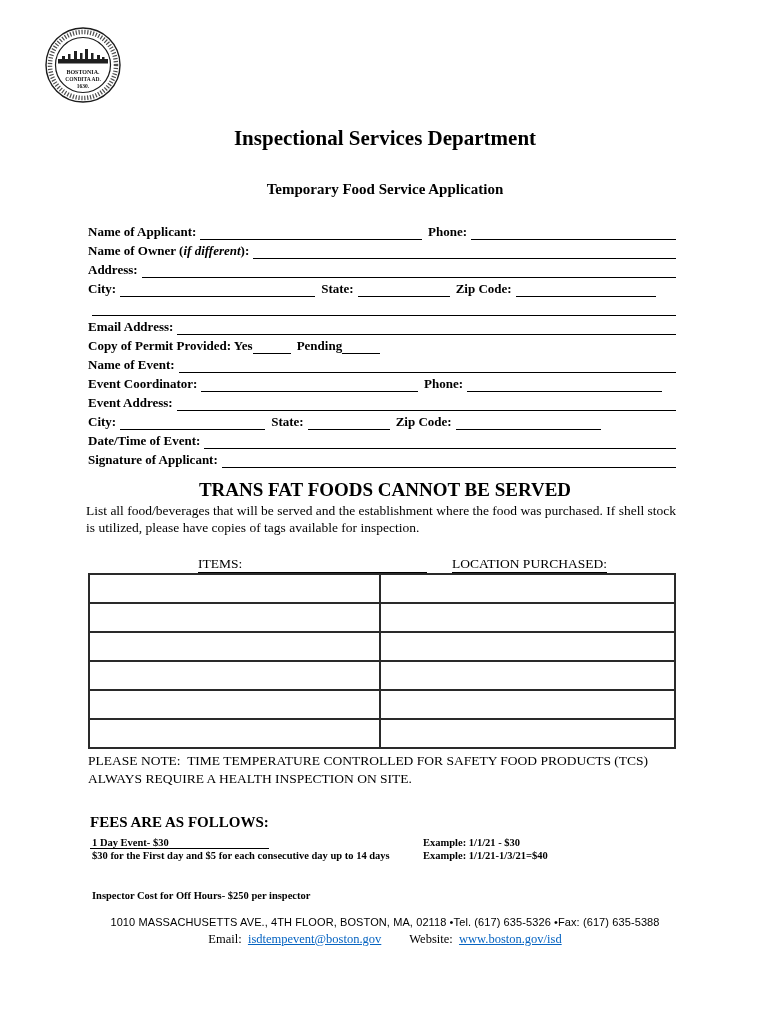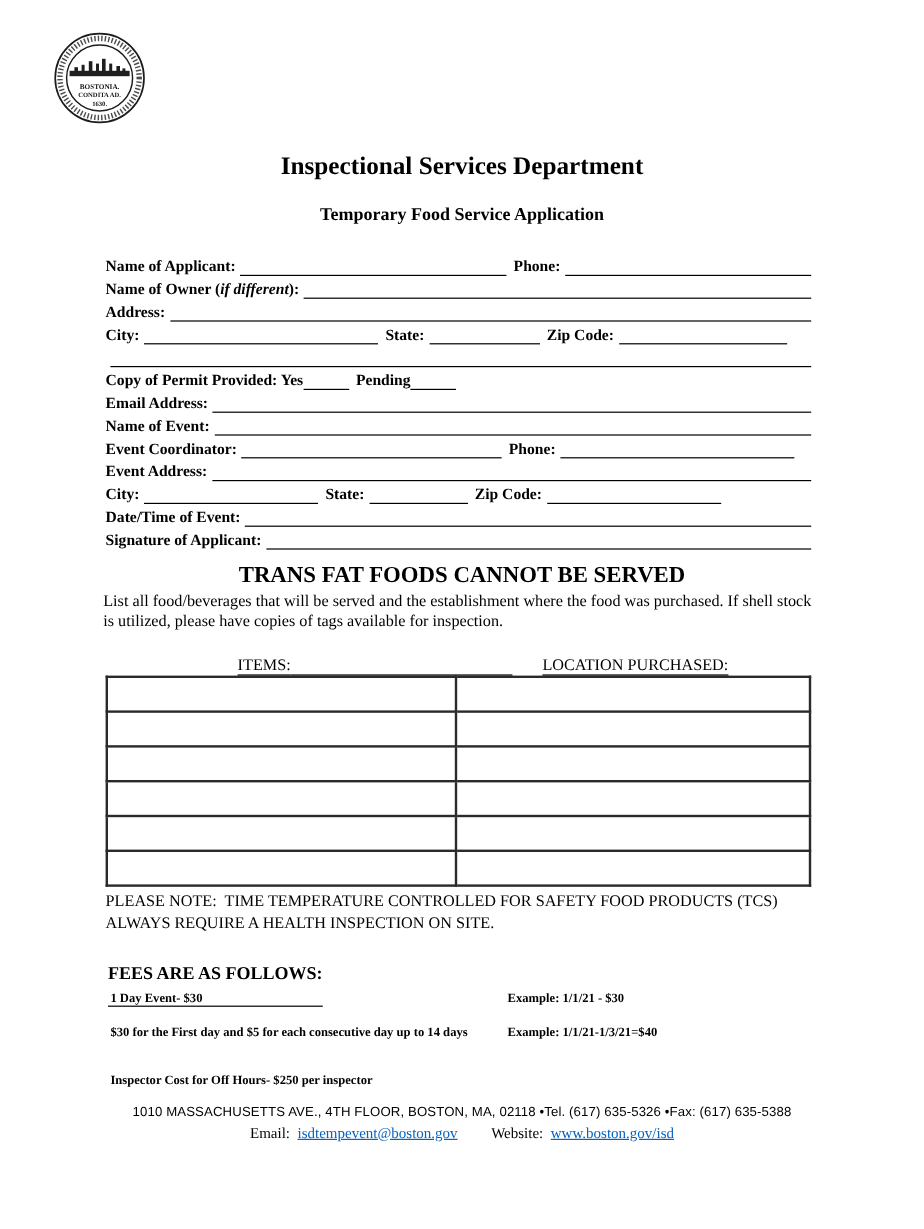--- a/index.html
+++ b/index.html
@@ -11,21 +11,21 @@
     position: relative;
     overflow: hidden;
   }
   .sheet { position: relative; width: 770px; height: 1024px; background: #fff; }
 
   
   .seal { position: absolute; left: 44px; top: 26px; width: 78px; height: 78px; }
 
   
   .title { padding-top: 126px; text-align: center; font-size: 21px; font-weight: bold; }
-  .subtitle { margin-top: 20px; text-align: center; font-size: 15px; font-weight: bold; }
+  .subtitle { margin-top: 30px; text-align: center; font-size: 15px; font-weight: bold; }
 
   
   .form { margin: 23px 94px 0 88px; font-size: 13px; font-weight: bold; }
   .fline { display: flex; align-items: flex-end; height: 19px; }
   .lbl { white-space: pre; }
   .ital { font-style: italic; }
   .fill { flex: 1 1 auto; border-bottom: 1.3px solid #000; margin-left: 4px; height: 14px; }
   .fillw { flex: 0 0 auto; border-bottom: 1.3px solid #000; margin-left: 4px; height: 14px; }
   .nfill { margin-left: 0; }
   .gap6 { margin-left: 6px; }
@@ -53,21 +53,21 @@
   
   .please-note { margin: 3px 86px 0 88px; font-size: 13.5px; line-height: 17.5px; white-space: pre-wrap; }
 
   
   .fees-head { margin: 27px 0 0 90px; font-size: 15px; font-weight: bold; }
   .fees-head span { border-bottom: 1.6px solid #000; padding-bottom: 18px; text-align: right; }
   .fee-row { display: flex; margin-left: 92px; font-size: 10.5px; font-weight: bold; line-height: 12.5px; }
   .fee-label { flex: 0 0 331px; }
   .fee-example { flex: 1 1 auto; }
   .fr1 { margin-top: 6px; }
-  .fr2 { margin-top: 15px; align-items: flex-end; }
+  .fr2 { align-items: flex-end; }
   .fr3 { margin-top: 28px; }
 
   
   .footer-address { margin-top: 13px; text-align: center; font-family: "Liberation Sans", sans-serif; font-size: 11px; letter-spacing: 0.1px; }
   .footer-contact { margin-top: 4px; text-align: center; font-size: 12.5px; }
   .footer-contact a { text-decoration: underline; }
   .ws-label { margin-left: 28px; }
   .contact-lbl { white-space: pre; }
 </style>
 </head>
@@ -126,29 +126,29 @@
       <span class="fillw w92"></span>
       <span class="lbl gap6">Zip Code:</span>
       <span class="fillw w140e"></span>
     </div>
 
     <div class="fline">
       <span class="fill"></span>
     </div>
 
     <div class="fline">
+      <span class="lbl">Email Address:</span>
+      <span class="fill"></span>
+    </div>
+
+    <div class="fline">
       <span class="lbl">Copy of Permit Provided: Yes</span>
       <span class="fillw w38 nfill"></span>
       <span class="lbl gap6">Pending</span>
       <span class="fillw w38 nfill"></span>
-    </div>
-
-    <div class="fline">
-      <span class="lbl">Email Address:</span>
-      <span class="fill"></span>
     </div>
 
     <div class="fline">
       <span class="lbl">Name of Event:</span>
       <span class="fill"></span>
     </div>
 
     <div class="fline">
       <span class="lbl">Event Coordinator:</span>
       <span class="fill"></span>

